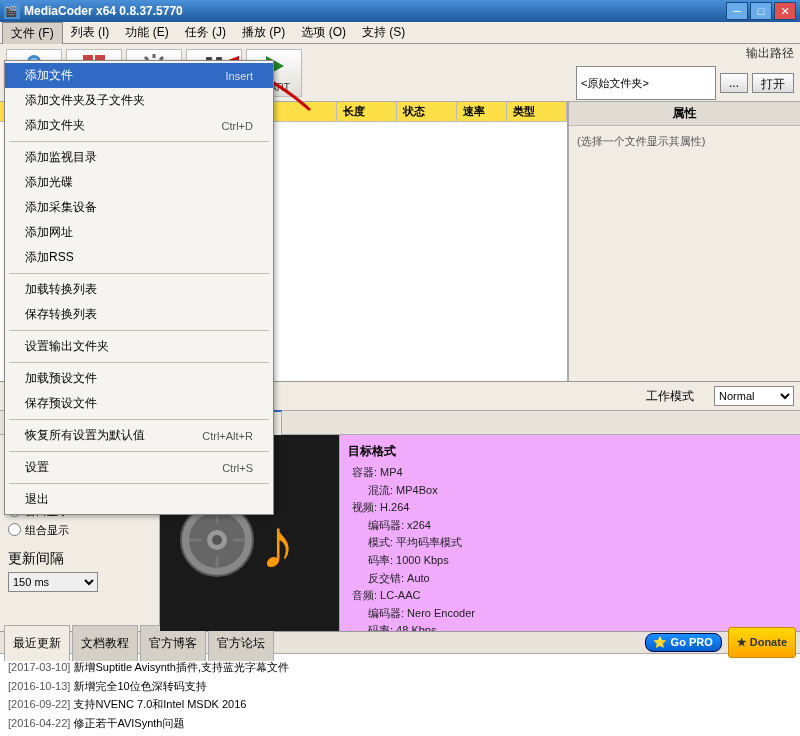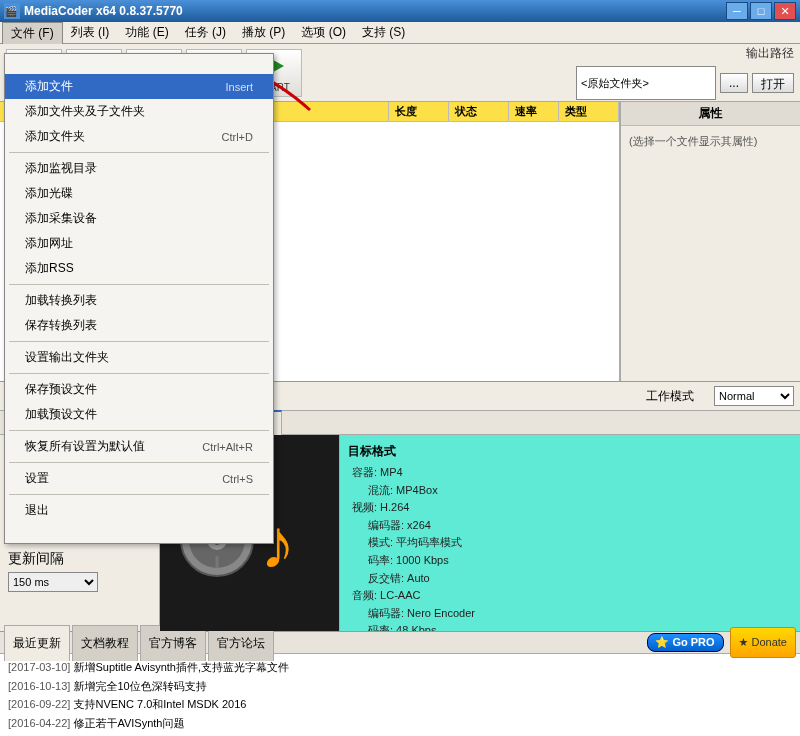--- a/index.html
+++ b/index.html
@@ -73,28 +73,28 @@
     .menu-item.active {
       background: #d4d0c8;
       color: black;
       border: 1px solid #888;
       border-bottom: none;
     }
 
     
     .dropdown-menu {
       position: absolute;
-      top: 53px;
+      top: 60px;
       left: 4px;
       width: 270px;
       background: #f5f4f0;
       border: 1px solid #888;
       box-shadow: 2px 2px 5px rgba(0,0,0,0.3);
       z-index: 1000;
-      padding: 20px 0;
+      padding: 2px 0;
     }
     .dropdown-item {
       padding: 4px 20px;
       cursor: pointer;
       display: flex;
       justify-content: space-between;
       align-items: center;
       color: #000;
     }
     .dropdown-item.highlighted {
@@ -217,21 +217,21 @@
     }
     .file-list-col.name { flex: 2; }
     .file-list-col.duration { width: 60px; }
     .file-list-col.status { width: 60px; }
     .file-list-col.speed { width: 50px; }
     .file-list-col.type { width: 60px; }
     .file-list-body { background: #fff; height: calc(100% - 20px); }
 
     
     .properties-panel {
-      width: 180px;
+      width: 232px;
       background: #f0ece4;
       border-left: 1px solid #aaa;
       display: flex;
       flex-direction: column;
     }
     .properties-title {
       background: #e0dcd4;
       border-bottom: 1px solid #bbb;
       padding: 3px 6px;
       font-size: 12px;
@@ -356,21 +356,21 @@
       align-items: center;
       justify-content: center;
       width: 100%;
       height: 100%;
     }
 
     
     .overview-panel {
       flex: 1;
       padding: 8px;
-      background: #5eead4;
+      background: #f0abfc;
       overflow-y: auto;
       font-size: 11px;
     }
     .overview-title {
       font-weight: bold;
       font-size: 12px;
       margin-bottom: 4px;
     }
     .overview-item {
       margin-left: 4px;
@@ -428,21 +428,21 @@
       font-weight: bold;
     }
     .donate-btn {
       background: linear-gradient(to bottom, #ffd700, #ffa500);
       color: #333;
       border: 1px solid #c80;
       border-radius: 3px;
       padding: 8px 8px;
       font-size: 11px;
       cursor: pointer;
-      font-weight: normal;
+      font-weight: bold;
     }
     .news-body {
       flex: 1;
       overflow-y: auto;
       padding: 4px 8px;
     }
     .news-item {
       font-size: 11px;
       line-height: 1.7;
       color: #000;
@@ -509,24 +509,24 @@
   </div>
   <div class="dropdown-item">
     <span>保存转换列表</span>
   </div>
   <div class="dropdown-separator"></div>
   <div class="dropdown-item">
     <span>设置输出文件夹</span>
   </div>
   <div class="dropdown-separator"></div>
   <div class="dropdown-item">
+    <span>加载预设文件</span>
+  </div>
+  <div class="dropdown-item">
     <span>保存预设文件</span>
-  </div>
-  <div class="dropdown-item">
-    <span>加载预设文件</span>
   </div>
   <div class="dropdown-separator"></div>
   <div class="dropdown-item">
     <span>恢复所有设置为默认值</span>
     <span class="dropdown-shortcut">Ctrl+Alt+R</span>
   </div>
   <div class="dropdown-separator"></div>
   <div class="dropdown-item">
     <span>设置</span>
     <span class="dropdown-shortcut">Ctrl+S</span>

